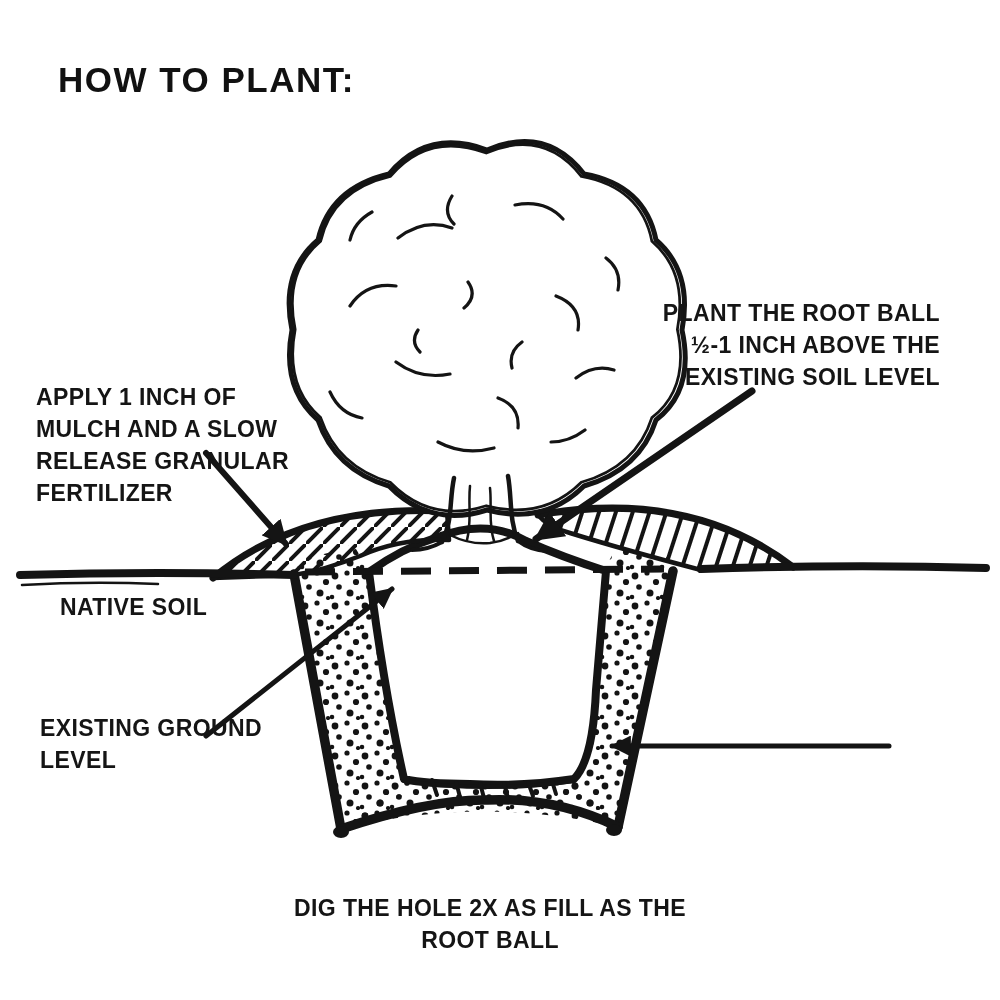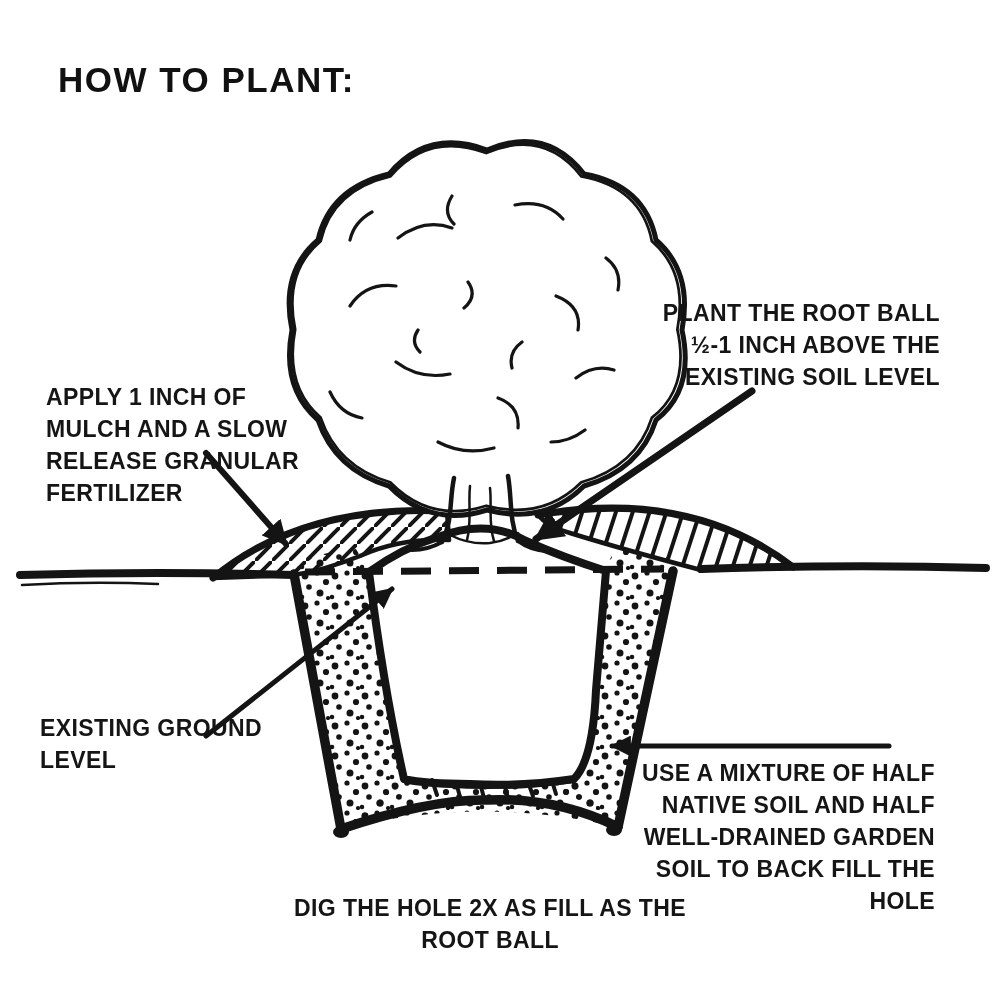--- a/index.html
+++ b/index.html
@@ -108,35 +108,31 @@
     <g stroke="#141414" fill="none" stroke-linecap="round">
       <path d="M206,453 L286,544" stroke-width="6" marker-end="url(#ah)"></path>
       <path d="M752,391 L536,539" stroke-width="7" marker-end="url(#ah)"></path>
       <path d="M206,736 L392,589" stroke-width="5" marker-end="url(#ah)"></path>
       <path d="M889,746 L612,746" stroke-width="5" marker-end="url(#ah)"></path>
     </g>
   </svg>
 
   <div class="title" style="left:58px;top:60px;">HOW TO PLANT:</div>
 
-  <div class="note al" style="left:46px;top:381px;width:260px;">APPLY 1 INCH OF
+  <div class="note al" style="left:36px;top:381px;width:260px;">APPLY 1 INCH OF
 MULCH AND A SLOW
 RELEASE GRANULAR
 FERTILIZER</div>
 
   <div class="note ar" style="left:640px;top:297px;width:300px;">PLANT THE ROOT BALL
 ½-1 INCH ABOVE THE
 EXISTING SOIL LEVEL</div>
 
+  <div class="note al" style="left:60px;top:591px;width:220px;">NATIVE SOIL</div>
 
   <div class="note al" style="left:40px;top:712px;width:260px;">EXISTING GROUND
 LEVEL</div>
 
-  <div class="note ar" style="left:635px;top:757px;width:300px;">USE A MIXTURE OF HALF
-NATIVE SOIL AND HALF
-WELL-DRAINED GARDEN
-SOIL TO BACK FILL THE
-HOLE</div>
 
   <div class="note ac" style="left:280px;top:892px;width:420px;">DIG THE HOLE 2X AS FILL AS THE
 ROOT BALL</div>
 
 </div>
 
 </body></html>

